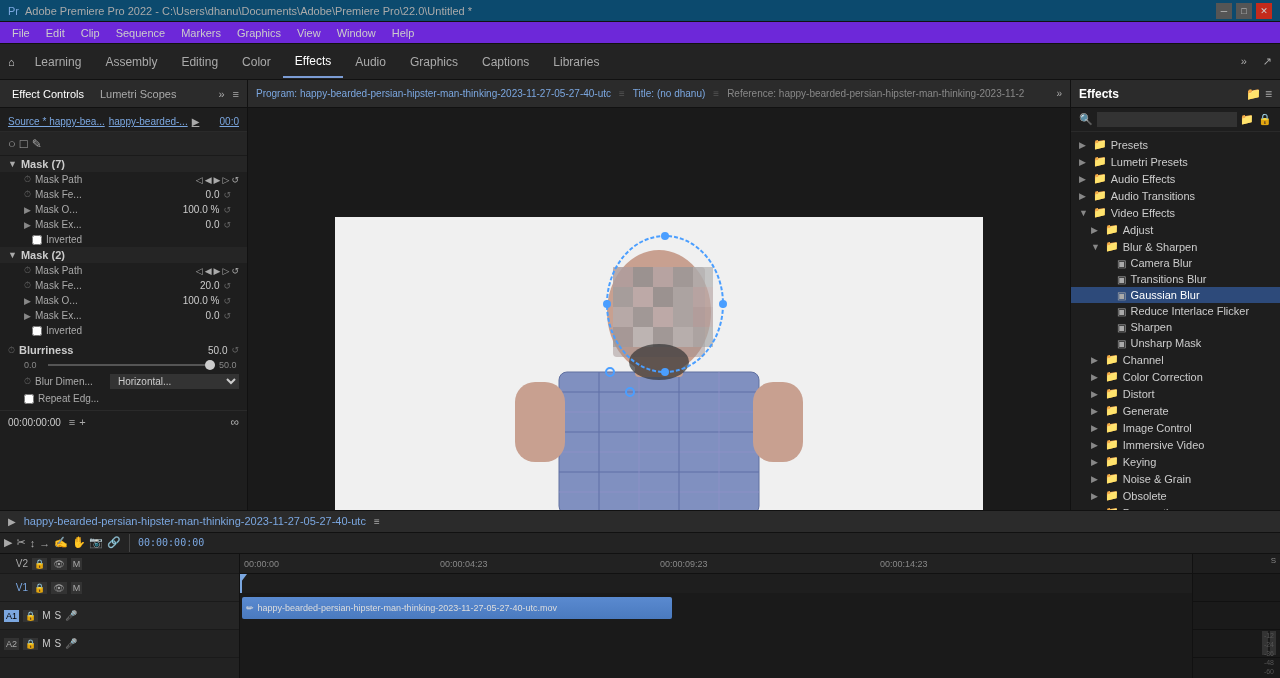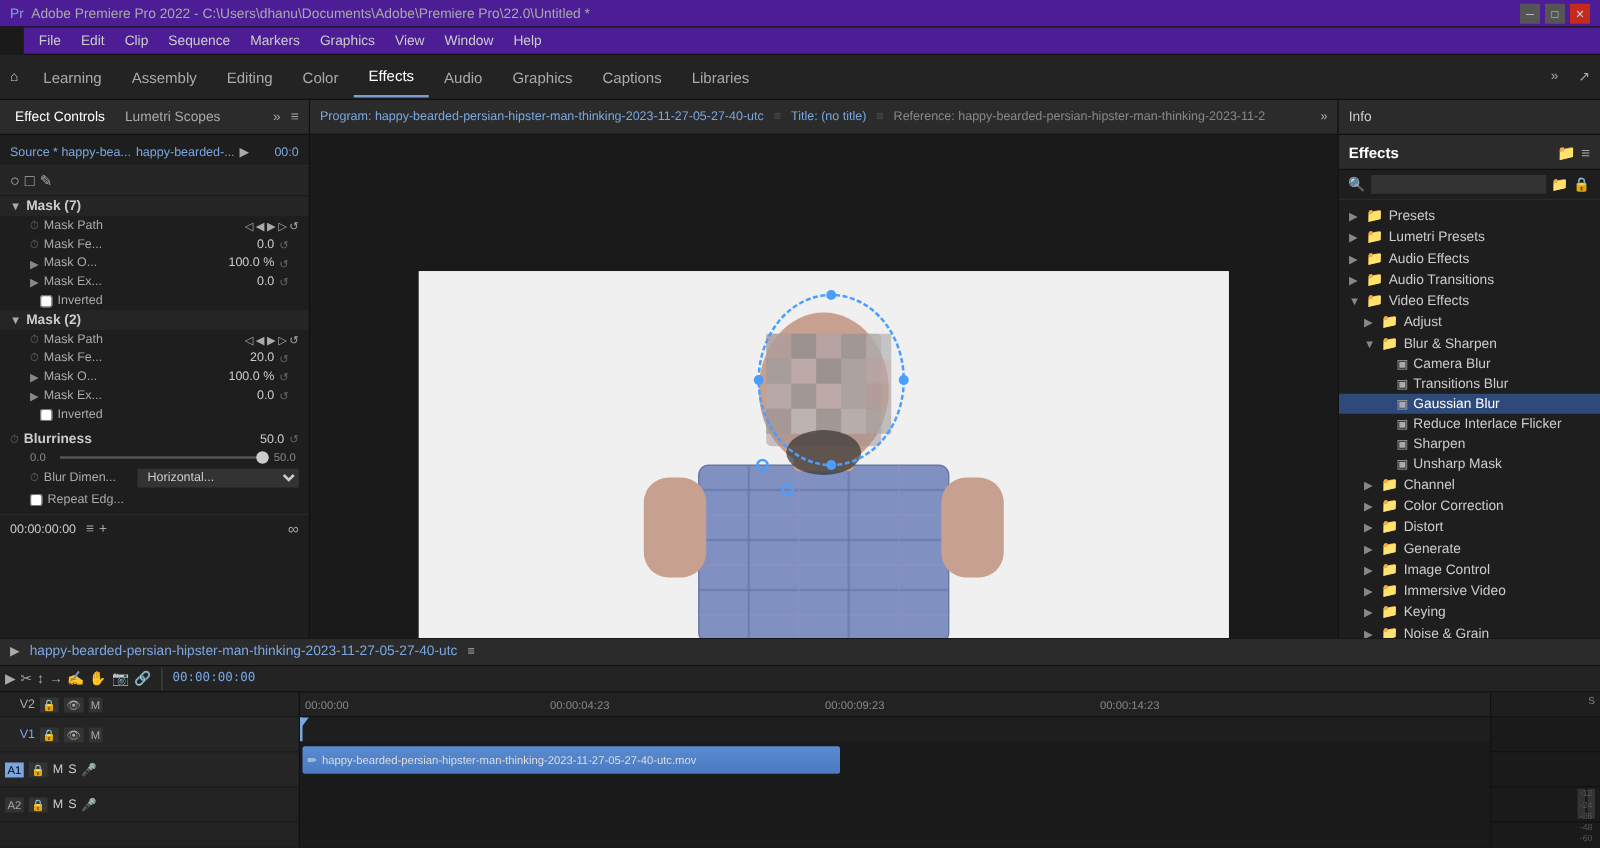--- a/index.html
+++ b/index.html
@@ -1,46 +1,46 @@
 <!DOCTYPE html>
 <html><head>
   <meta charset="utf-8">
   <style>
     * { box-sizing: border-box; margin: 0; padding: 0; }
     body { background: #1a1a1a; color: #ccc; font-family: Arial, sans-serif; font-size: 11px; width: 1280px; height: 678px; overflow: hidden; }
 
     
-    #titlebar { background: #4c1d95; height: 22px; display: flex; align-items: center; padding: 0 8px; justify-content: space-between; border-bottom: 1px solid #111; }
+    #titlebar { background: #0c4a6e; height: 22px; display: flex; align-items: center; padding: 0 8px; justify-content: space-between; border-bottom: 1px solid #111; }
     #titlebar-left { display: flex; align-items: center; gap: 6px; font-size: 11px; color: #aaa; }
     #titlebar-controls { display: flex; gap: 4px; }
     .win-btn { width: 16px; height: 16px; background: #555; display: flex; align-items: center; justify-content: center; font-size: 9px; color: #ccc; cursor: pointer; }
 
     
-    #menubar { background: #4c1d95; height: 22px; display: flex; align-items: center; padding: 0 4px; border-bottom: 1px solid #111; margin-left: 19px; }
+    #menubar { background: #6d28d9; height: 22px; display: flex; align-items: center; padding: 0 4px; border-bottom: 1px solid #111; }
     .menu-item { padding: 2px 8px; color: #ccc; cursor: pointer; font-size: 11px; }
 
     
     #workspace { background: #232323; height: 36px; display: flex; align-items: center; padding: 0 8px; border-bottom: 1px solid #111; position: relative; }
     .ws-tab { padding: 8px 12px; color: #aaa; cursor: pointer; font-size: 12px; }
     .ws-tab.active { color: #fff; border-bottom: 2px solid #7b9cd4; }
     #ws-icons { position: absolute; right: 8px; display: flex; gap: 8px; }
 
     
     #main { display: flex; height: calc(678px - 22px - 22px - 36px); }
 
     
     #left-panel { width: 248px; background: #1e1e1e; border-right: 1px solid #111; display: flex; flex-direction: column; }
     #panel-header { background: #2b2b2b; display: flex; align-items: center; padding: 4px 8px; height: 28px; border-bottom: 1px solid #111; gap: 8px; }
     .panel-tab { color: #aaa; cursor: pointer; font-size: 11px; padding: 2px 4px; }
     .panel-tab.active { color: #fff; }
     #panel-content { flex: 1; overflow-y: auto; padding: 4px 0; }
 
     
     .ec-source { padding: 4px 8px; display: flex; align-items: center; gap: 4px; color: #aaa; font-size: 10px; border-bottom: 1px solid #2a2a2a; }
-    .ec-source span { color: #7ba7e0; }
+    .ec-source span { color: #7ba7e0; text-decoration: underline; }
 
     .mask-header { display: flex; align-items: center; padding: 2px 8px; cursor: pointer; gap: 4px; background: #252525; }
     .mask-header .arrow { color: #aaa; font-size: 9px; }
     .mask-header label { color: #ccc; font-size: 11px; font-weight: bold; }
 
     .mask-row { display: flex; align-items: center; padding: 2px 16px 2px 24px; gap: 4px; }
     .mask-row label { color: #aaa; font-size: 10px; flex: 1; }
     .mask-row .val { color: #ccc; font-size: 10px; min-width: 40px; text-align: right; }
     .mask-row .reset-btn { color: #666; font-size: 9px; }
 
@@ -327,21 +327,21 @@
         <span style="color:#aaa; cursor:pointer;">+</span>
         <span class="loop-icon">∞</span>
       </div>
     </div>
   </div>
 
   <div id="center-panel">
     <div id="program-header">
       <span class="prog-title">Program: happy-bearded-persian-hipster-man-thinking-2023-11-27-05-27-40-utc</span>
       <span class="prog-sep">≡</span>
-      <span class="prog-title">Title: (no title)</span>
+      <span class="prog-title">Title: (no dhanu)</span>
       <span class="prog-sep">≡</span>
       <span class="prog-ref">Reference: happy-bearded-persian-hipster-man-thinking-2023-11-2</span>
       <span class="prog-expand">»</span>
     </div>
 
     <div id="video-area">
       <div id="video-canvas">
         
         <svg viewBox="0 0 648 297" xmlns="http://www.w3.org/2000/svg" style="width:100%;height:100%;background:#f5f5f5;">
 
@@ -442,23 +442,20 @@
           <option>Full</option>
           <option>1/2</option>
           <option>1/4</option>
         </select>
         <span style="color:#ccc; font-size:12px; font-family:monospace;">00:00:10:21</span>
       </div>
     </div>
   </div>
 
   <div id="right-panel">
-    <div id="info-header">
-      <label>Info</label>
-    </div>
     <div id="effects-header">
       <label>Effects</label>
       <div class="effects-icons">
         <span class="fx-icon">📁</span>
         <span class="fx-icon">≡</span>
       </div>
     </div>
 
     <div id="search-bar">
       <span class="search-icon">🔍</span>

